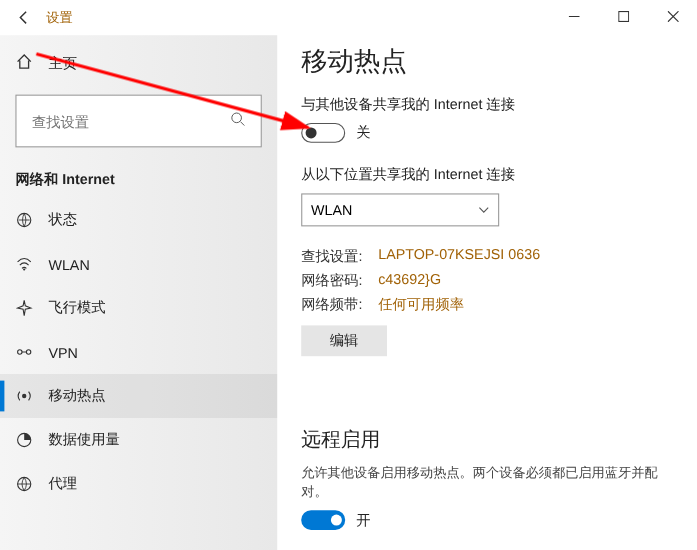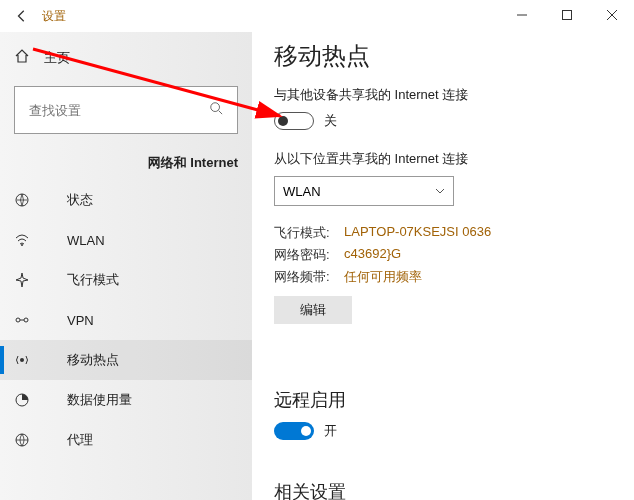--- a/index.html
+++ b/index.html
@@ -11,22 +11,22 @@
 .win-btn { width: 45px; height: 30px; display: flex; align-items: center; justify-content: center; color: #333; }
 .win-btn svg { width: 10px; height: 10px; }
 .layout { display: flex; height: calc(100% - 32px); }
 .sidebar { width: 252px; background: linear-gradient(to right, #f5f5f5 0%, #e8e8e8 100%); padding-top: 8px; position: relative; }
 .home-row { display: flex; align-items: center; height: 36px; padding-left: 14px; margin-bottom: 10px; }
 .home-row .icon { width: 16px; margin-right: 14px; }
 .home-row .label { font-size: 13px; color: #222; }
 .search-box { margin: 0 14px 12px 14px; height: 48px; border: 1px solid #999; background: #fff; display: flex; align-items: center; padding: 0 14px; }
 .search-box input { border: none; outline: none; flex: 1; font-size: 13px; background: transparent; }
 .search-box .search-icon { color: #555; }
-.category { padding: 8px 14px; font-size: 13px; font-weight: 600; color: #222; text-align: right; }
-.nav-item { display: flex; align-items: center; height: 40px; padding-left: 14px; position: relative; font-size: 13px; color: #222; gap: 23px; }
+.category { padding: 8px 14px; font-size: 13px; font-weight: 600; color: #222; }
+.nav-item { display: flex; align-items: center; height: 40px; padding-left: 14px; position: relative; font-size: 13px; color: #222; }
 .nav-item .icon { width: 16px; margin-right: 14px; display: flex; align-items: center; }
 .nav-item.active { background: rgba(0,0,0,0.06); }
 .nav-item.active::before { content: ""; position: absolute; left: 0; top: 6px; bottom: 6px; width: 4px; background: #0078d4; }
 .content { flex: 1; padding: 8px 22px 0 22px; overflow-y: auto; }
 h1.page-title { font-size: 24px; font-weight: 400; color: #222; margin-bottom: 14px; }
 .section-label { font-size: 13px; color: #222; margin-bottom: 8px; }
 .toggle { display: flex; align-items: center; margin-bottom: 20px; }
 .toggle-track { width: 40px; height: 18px; border-radius: 10px; position: relative; margin-right: 10px; }
 .toggle-off { border: 1px solid #555; background: #fff; }
 .toggle-off .thumb { width: 10px; height: 10px; border-radius: 50%; background: #333; position: absolute; left: 3px; top: 3px; }
@@ -168,34 +168,35 @@
 
     <div class="section-label">从以下位置共享我的 Internet 连接</div>
     <div class="select">
       <span>WLAN</span>
       <span><svg width="10" height="10" viewBox="0 0 10 10">
             <path d="M1 3 L5 7 L9 3" stroke="#555" fill="none"></path>
           </svg></span>
     </div>
 
     <div class="info-row">
-      <span class="key">飞行模式:</span>
+      <span class="key">查找设置:</span>
       <span class="val">LAPTOP-07KSEJSI 0636</span>
     </div>
     <div class="info-row">
       <span class="key">网络密码:</span>
       <span class="val">c43692}G</span>
     </div>
     <div class="info-row">
       <span class="key">网络频带:</span>
       <span class="val">任何可用频率</span>
     </div>
     <button class="edit-btn">编辑</button>
 
     <h2 class="sub">远程启用</h2>
+    <div class="desc">允许其他设备启用移动热点。两个设备必须都已启用蓝牙并配对。</div>
     <div class="toggle">
       <div class="toggle-track toggle-on">
           <div class="thumb"></div>
         </div>
       <span class="toggle-label">开</span>
     </div>
 
     <h2 class="sub">相关设置</h2>
     <div class="link">更改适配器选项</div>
   </div>

